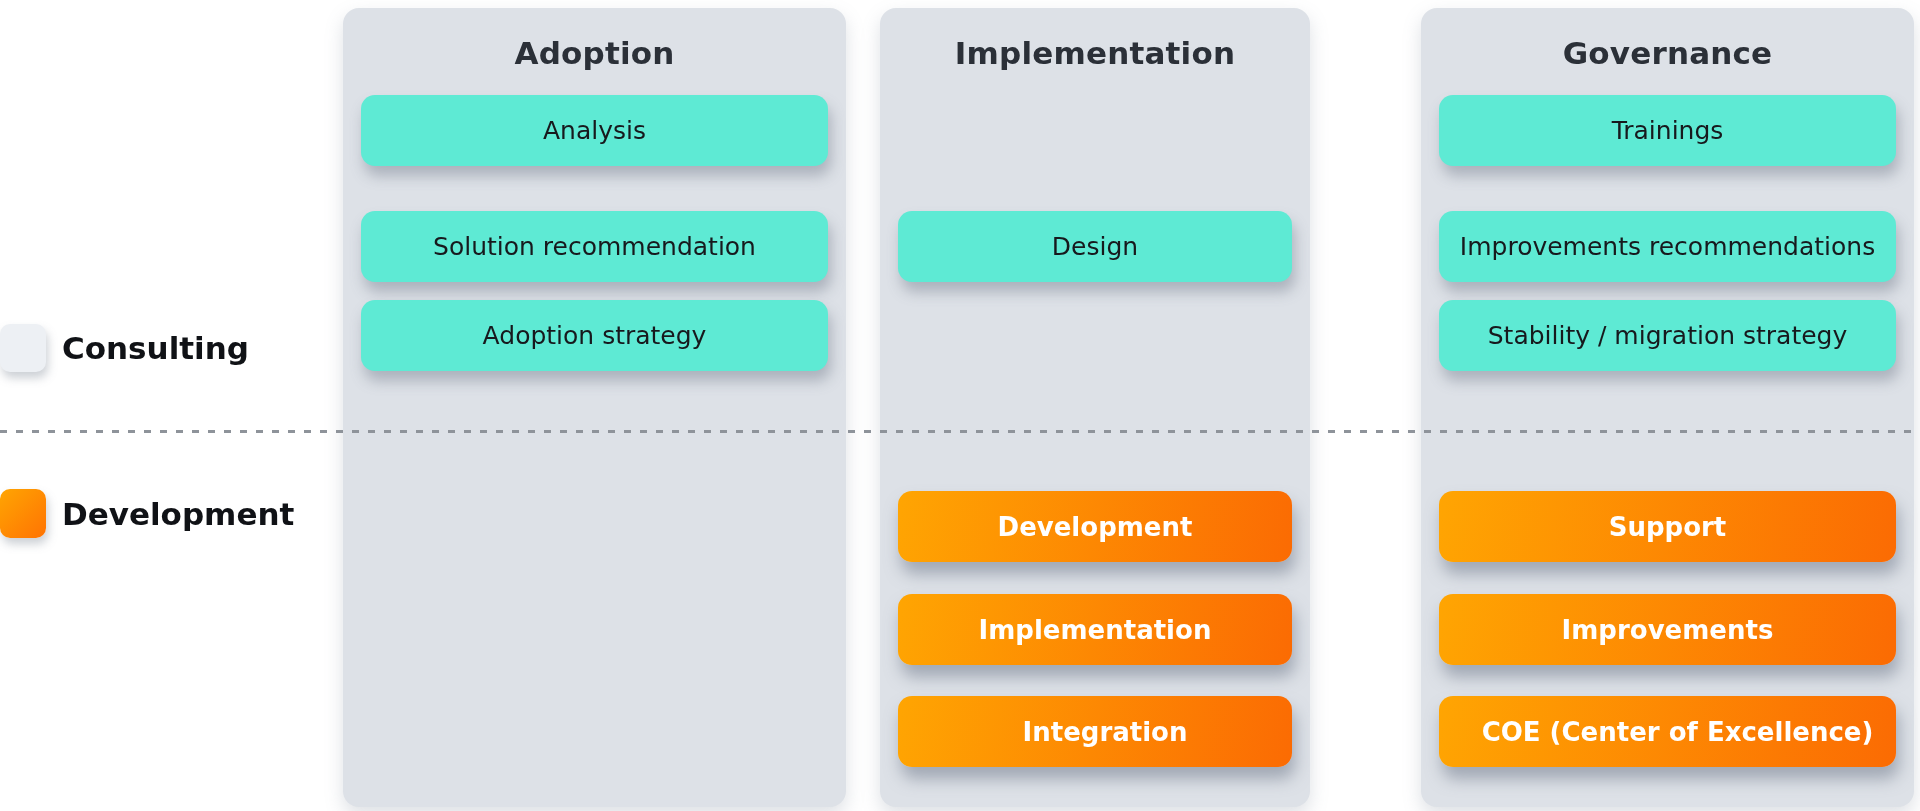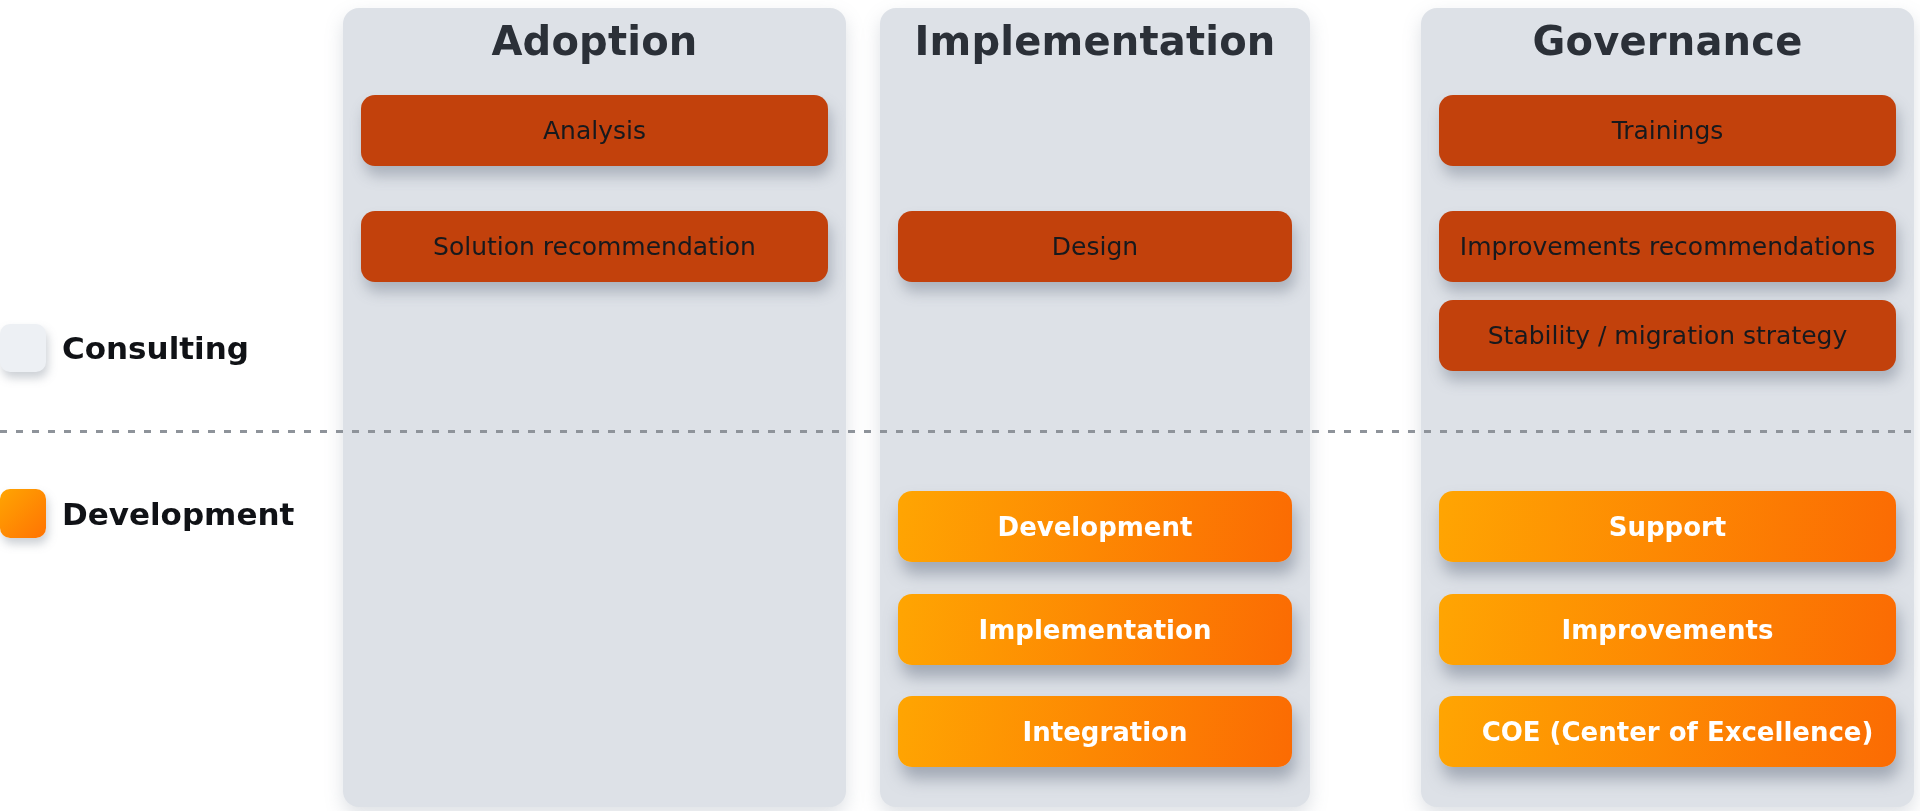--- a/index.html
+++ b/index.html
@@ -22,44 +22,44 @@
     box-shadow: 0 8px 18px rgba(125, 135, 150, 0.25);
   }
   .col-1 { left: 343px;  width: 503px; }
   .col-2 { left: 880px;  width: 430px; }
   .col-3 { left: 1421px; width: 493px; }
 
   .col-title {
     position: absolute;
     top: 0; left: 0; right: 0;
     height: 66px;
-    margin: 0;
+    margin: 12px;
     display: flex;
     align-items: center;
     justify-content: center;
-    font-size: 40px;
+    font-size: 31px;
     font-weight: 700;
     color: #2b3038;
     letter-spacing: 0.2px;
   }
 
   
   .card {
     position: absolute;
     left: 18px;
     right: 18px;
     height: 71px;
     border-radius: 14px;
     display: flex;
     align-items: center;
     justify-content: center;
     text-align: center;
   }
   .consulting-card {
-    background: #c2410c;
+    background: #5eead4;
     box-shadow: 3px 10px 14px rgba(104, 114, 131, 0.42);
     font-size: 25px;
     font-weight: 500;
     color: #17191d;
   }
   .development-card {
     background: linear-gradient(100deg, #ffa502 0%, #fb6b03 100%);
     box-shadow: 3px 12px 16px rgba(104, 114, 131, 0.5);
     font-size: 26px;
     font-weight: 700;
@@ -127,20 +127,21 @@
   <div class="legend-swatch swatch-consulting"></div>
   <div class="legend-label label-consulting">Consulting</div>
 
   <div class="legend-swatch swatch-development"></div>
   <div class="legend-label label-development">Development</div>
 
   <section class="col col-1">
     <h2 class="col-title">Adoption</h2>
     <div class="card consulting-card rowc1">Analysis</div>
     <div class="card consulting-card rowc2">Solution recommendation</div>
+    <div class="card consulting-card rowc3">Adoption strategy</div>
   </section>
 
   <section class="col col-2">
     <h2 class="col-title">Implementation</h2>
     <div class="card consulting-card rowc2">Design</div>
     <div class="card development-card rowd1">Development</div>
     <div class="card development-card rowd2">Implementation</div>
     <div class="card development-card rowd3">Integration</div>
   </section>
 

